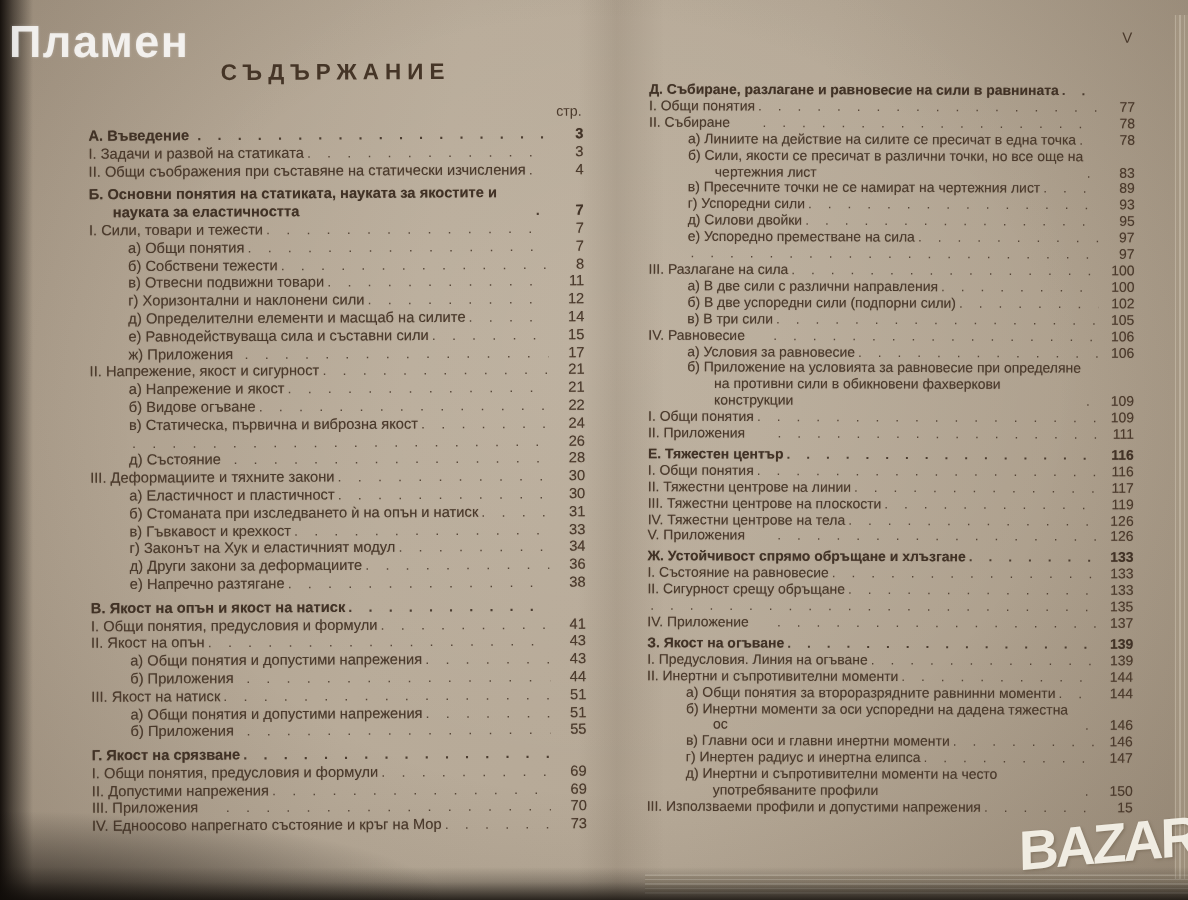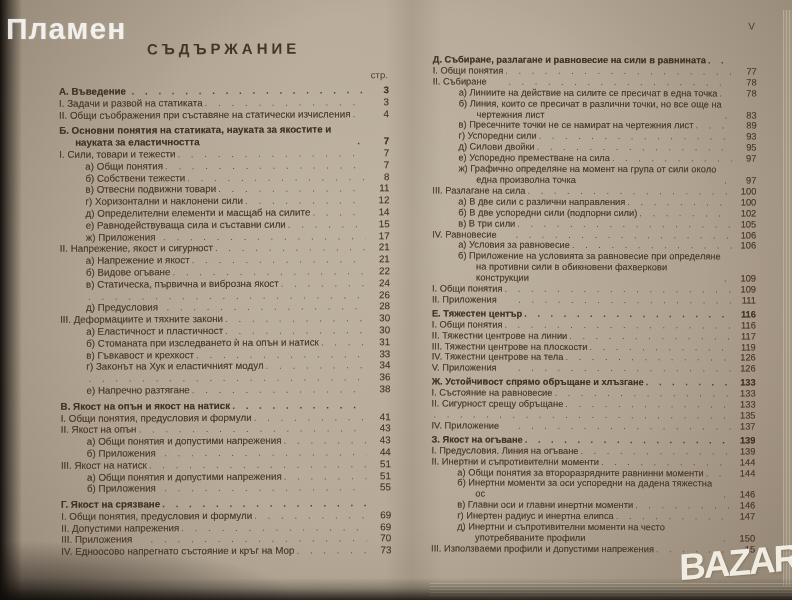--- a/index.html
+++ b/index.html
@@ -151,21 +151,21 @@
         <div class="entry lvl-2">
     <span class="label">в) Статическа, първична и виброзна якост</span>
     <span class="leader">. . . . . . . . . . . . . . . . . . . . . . . . . . . . . . . . . . . . . . . . . . . . . . . . . . . . . . . . . . . . </span>
     <span class="pg">24</span>
   </div>
         <div class="entry lvl-2">
     <span class="leader">. . . . . . . . . . . . . . . . . . . . . . . . . . . . . . . . . . . . . . . . . . . . . . . . . . . . . . . . . . . . </span>
     <span class="pg">26</span>
   </div>
         <div class="entry lvl-2">
-    <span class="label">д) Предусловия</span>
+    <span class="label">д) Състояние</span>
     <span class="leader">. . . . . . . . . . . . . . . . . . . . . . . . . . . . . . . . . . . . . . . . . . . . . . . . . . . . . . . . . . . . </span>
     <span class="pg">28</span>
   </div>
         <div class="entry lvl-1">
     <span class="label">III. Деформациите и тяхните закони</span>
     <span class="leader">. . . . . . . . . . . . . . . . . . . . . . . . . . . . . . . . . . . . . . . . . . . . . . . . . . . . . . . . . . . . </span>
     <span class="pg">30</span>
   </div>
         <div class="entry lvl-2">
     <span class="label">а) Еластичност и пластичност</span>
@@ -181,20 +181,21 @@
     <span class="label">в) Гъвкавост и крехкост</span>
     <span class="leader">. . . . . . . . . . . . . . . . . . . . . . . . . . . . . . . . . . . . . . . . . . . . . . . . . . . . . . . . . . . . </span>
     <span class="pg">33</span>
   </div>
         <div class="entry lvl-2">
     <span class="label">г) Законът на Хук и еластичният модул</span>
     <span class="leader">. . . . . . . . . . . . . . . . . . . . . . . . . . . . . . . . . . . . . . . . . . . . . . . . . . . . . . . . . . . . </span>
     <span class="pg">34</span>
   </div>
         <div class="entry lvl-2">
+    <span class="label">д) Други закони за деформациите</span>
     <span class="leader">. . . . . . . . . . . . . . . . . . . . . . . . . . . . . . . . . . . . . . . . . . . . . . . . . . . . . . . . . . . . </span>
     <span class="pg">36</span>
   </div>
         <div class="entry lvl-2">
     <span class="label">е) Напречно разтягане</span>
     <span class="leader">. . . . . . . . . . . . . . . . . . . . . . . . . . . . . . . . . . . . . . . . . . . . . . . . . . . . . . . . . . . . </span>
     <span class="pg">38</span>
   </div>
         <div class="entry lvl-0 bold">
     <span class="label">В. Якост на опън и якост на натиск</span>
@@ -281,21 +282,21 @@
     <span class="label">II. Събиране</span>
     <span class="leader">. . . . . . . . . . . . . . . . . . . . . . . . . . . . . . . . . . . . . . . . . . . . . . . . . . . . . . . . . . . . </span>
     <span class="pg">78</span>
   </div>
         <div class="entry lvl-2">
     <span class="label">а) Линиите на действие на силите се пресичат в една точка</span>
     <span class="leader">. . . . . . . . . . . . . . . . . . . . . . . . . . . . . . . . . . . . . . . . . . . . . . . . . . . . . . . . . . . . </span>
     <span class="pg">78</span>
   </div>
         <div class="entry lvl-2">
-    <span class="label">б) Линия, които се пресичат в различни точки, но все още на чертежния лист</span>
+    <span class="label">б) Сили, якости се пресичат в различни точки, но все още на чертежния лист</span>
     <span class="leader">. . . . . . . . . . . . . . . . . . . . . . . . . . . . . . . . . . . . . . . . . . . . . . . . . . . . . . . . . . . . </span>
     <span class="pg">83</span>
   </div>
         <div class="entry lvl-2">
     <span class="label">в) Пресечните точки не се намират на чертежния лист</span>
     <span class="leader">. . . . . . . . . . . . . . . . . . . . . . . . . . . . . . . . . . . . . . . . . . . . . . . . . . . . . . . . . . . . </span>
     <span class="pg">89</span>
   </div>
         <div class="entry lvl-2">
     <span class="label">г) Успоредни сили</span>
@@ -306,21 +307,20 @@
     <span class="label">д) Силови двойки</span>
     <span class="leader">. . . . . . . . . . . . . . . . . . . . . . . . . . . . . . . . . . . . . . . . . . . . . . . . . . . . . . . . . . . . </span>
     <span class="pg">95</span>
   </div>
         <div class="entry lvl-2">
     <span class="label">е) Успоредно преместване на сила</span>
     <span class="leader">. . . . . . . . . . . . . . . . . . . . . . . . . . . . . . . . . . . . . . . . . . . . . . . . . . . . . . . . . . . . </span>
     <span class="pg">97</span>
   </div>
         <div class="entry lvl-2">
-    <span class="label">ж) Графично определяне на момент на група от сили около една произволна точка</span>
     <span class="leader">. . . . . . . . . . . . . . . . . . . . . . . . . . . . . . . . . . . . . . . . . . . . . . . . . . . . . . . . . . . . </span>
     <span class="pg">97</span>
   </div>
         <div class="entry lvl-1">
     <span class="label">III. Разлагане на сила</span>
     <span class="leader">. . . . . . . . . . . . . . . . . . . . . . . . . . . . . . . . . . . . . . . . . . . . . . . . . . . . . . . . . . . . </span>
     <span class="pg">100</span>
   </div>
         <div class="entry lvl-2">
     <span class="label">а) В две сили с различни направления</span>

